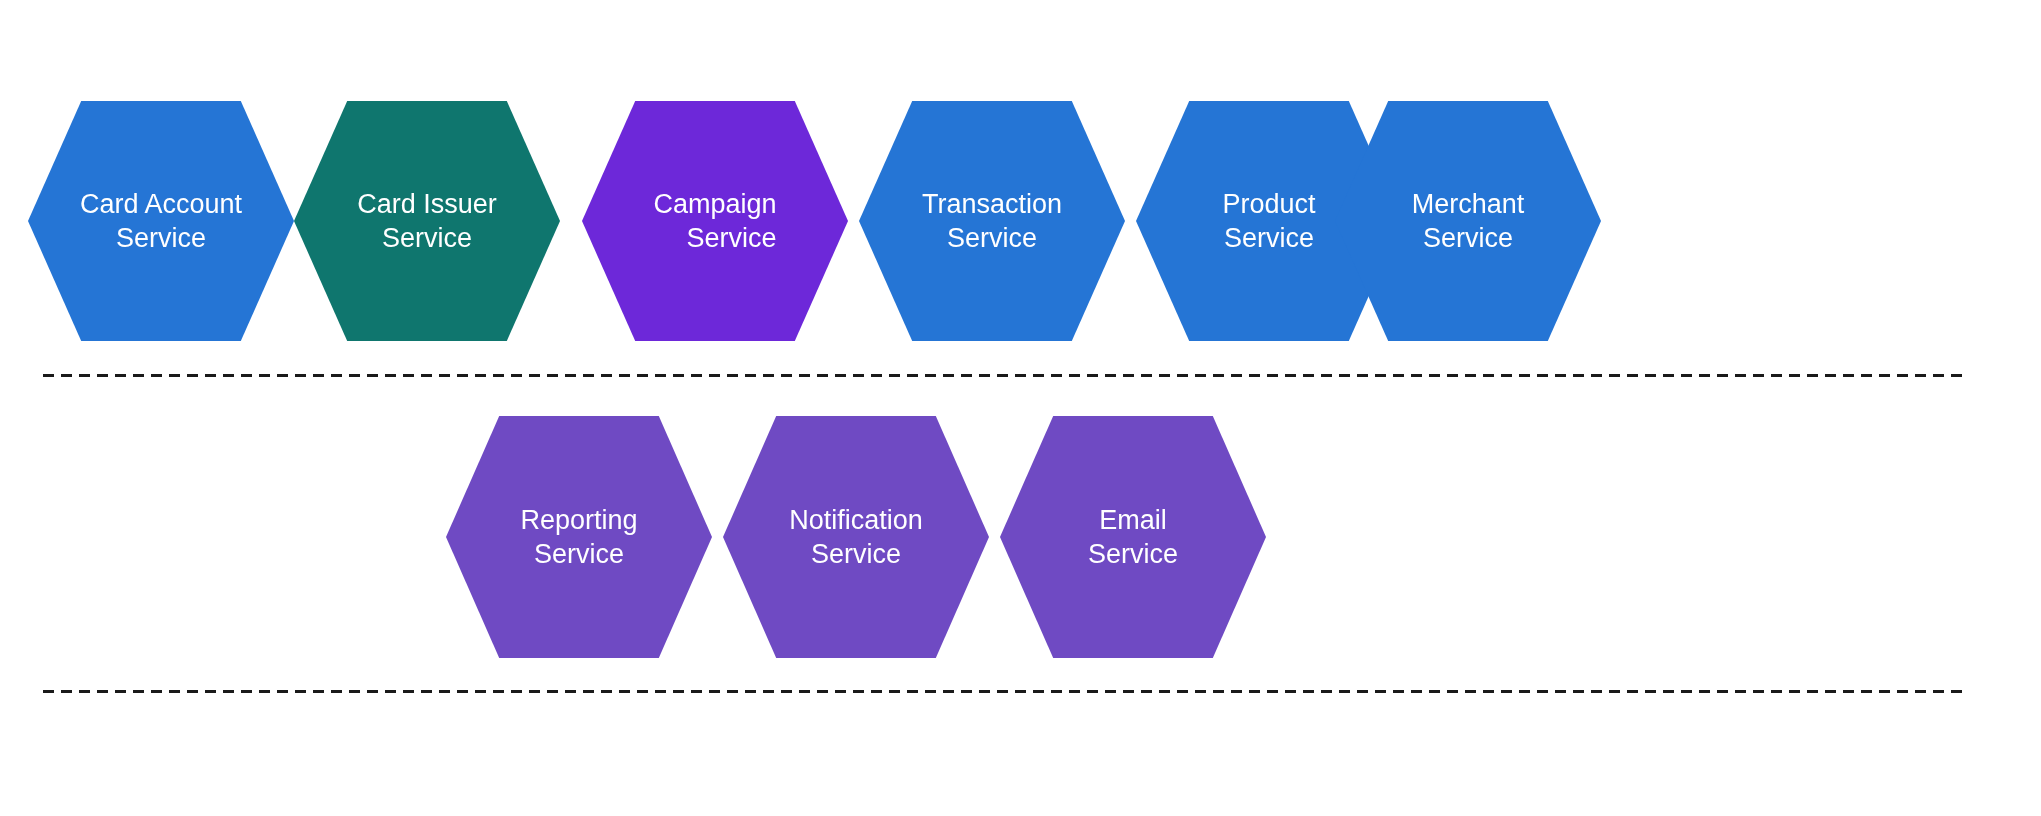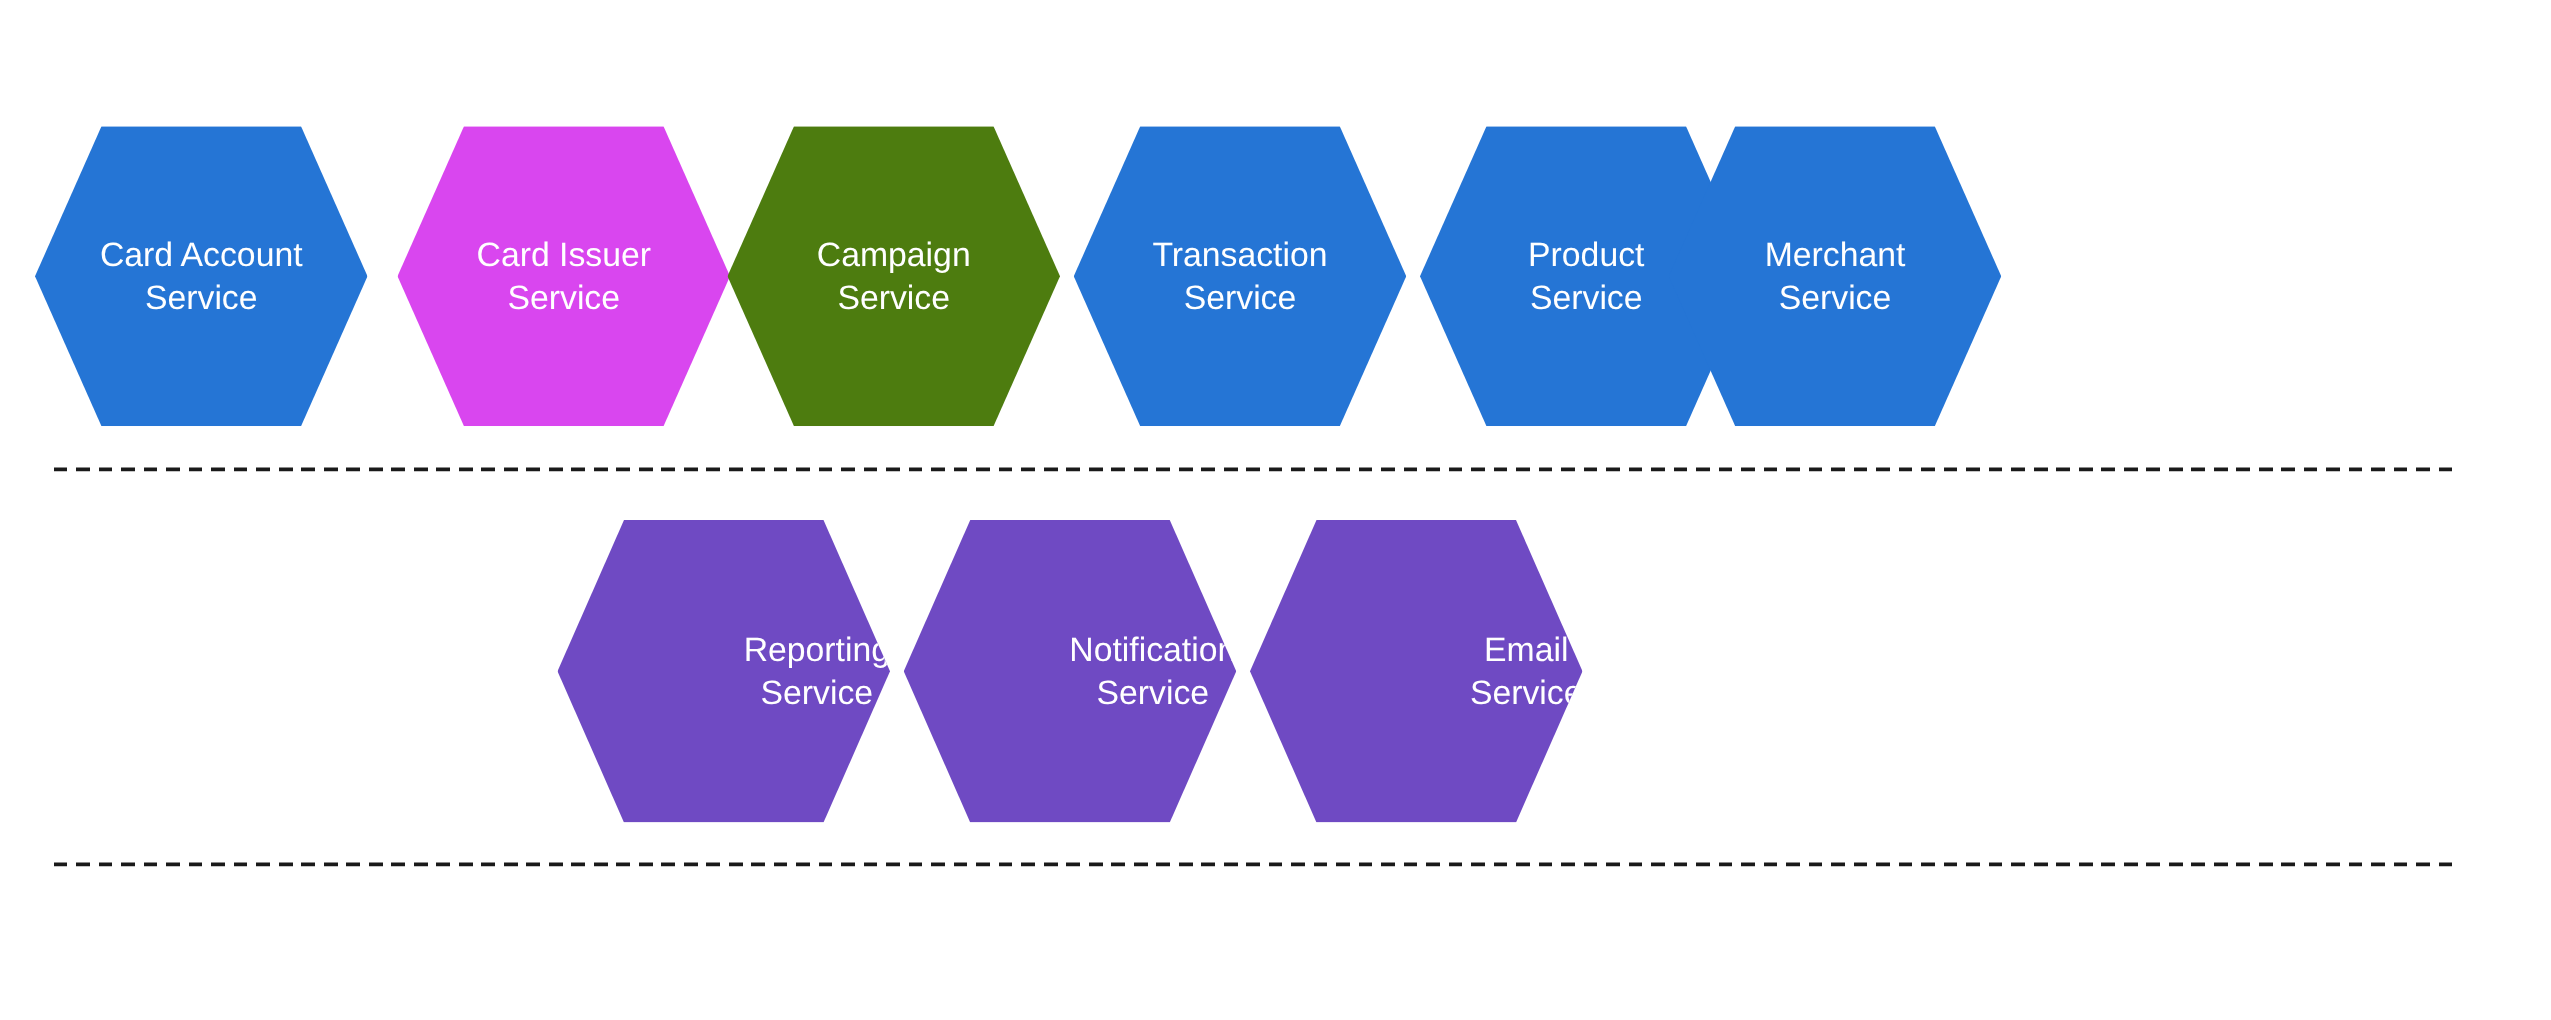--- a/index.html
+++ b/index.html
@@ -19,21 +19,21 @@
   .hex {
     position: absolute;
     width: 266px;
     height: 240px;
     clip-path: polygon(0% 50%, 20% 0%, 80% 0%, 100% 50%, 80% 100%, 20% 100%);
     display: flex;
     align-items: center;
     justify-content: center;
     text-align: center;
   }
-  .hex.row2 { height: 242px; justify-content: flex-end; }
+  .hex.row2 { height: 242px; }
   .hex-label {
     font-size: 27px;
     line-height: 34px;
     font-weight: 400;
     white-space: nowrap;
   }
   .hex-label span { display: block; }
   .zone-label {
     position: absolute;
     font-size: 27px;
@@ -51,27 +51,27 @@
 <body>
 
 <div class="canvas">
 
   <div class="hex" style="left: 28px; top: 101px; background: rgb(37, 117, 213); color: rgb(255, 255, 255);">
     <div class="hex-label">
       <span>Card Account</span>
       <span>Service</span>
     </div>
   </div>
-  <div class="hex" style="left: 318px; top: 101px; background: #d946ef; color: rgb(255, 255, 255);">
+  <div class="hex" style="left: 294px; top: 101px; background: #0f766e; color: rgb(255, 255, 255);">
     <div class="hex-label">
       <span>Card Issuer</span>
       <span>Service</span>
     </div>
   </div>
-  <div class="hex" style="left: 582px; top: 101px; background: #4d7c0f; color: rgb(255, 255, 255);">
+  <div class="hex" style="left: 582px; top: 101px; background: #6d28d9; color: rgb(255, 255, 255); text-align: right;">
     <div class="hex-label">
       <span>Campaign</span>
       <span>Service</span>
     </div>
   </div>
   <div class="hex" style="left: 859px; top: 101px; background: rgb(37, 117, 213); color: rgb(255, 255, 255);">
     <div class="hex-label">
       <span>Transaction</span>
       <span>Service</span>
     </div>

